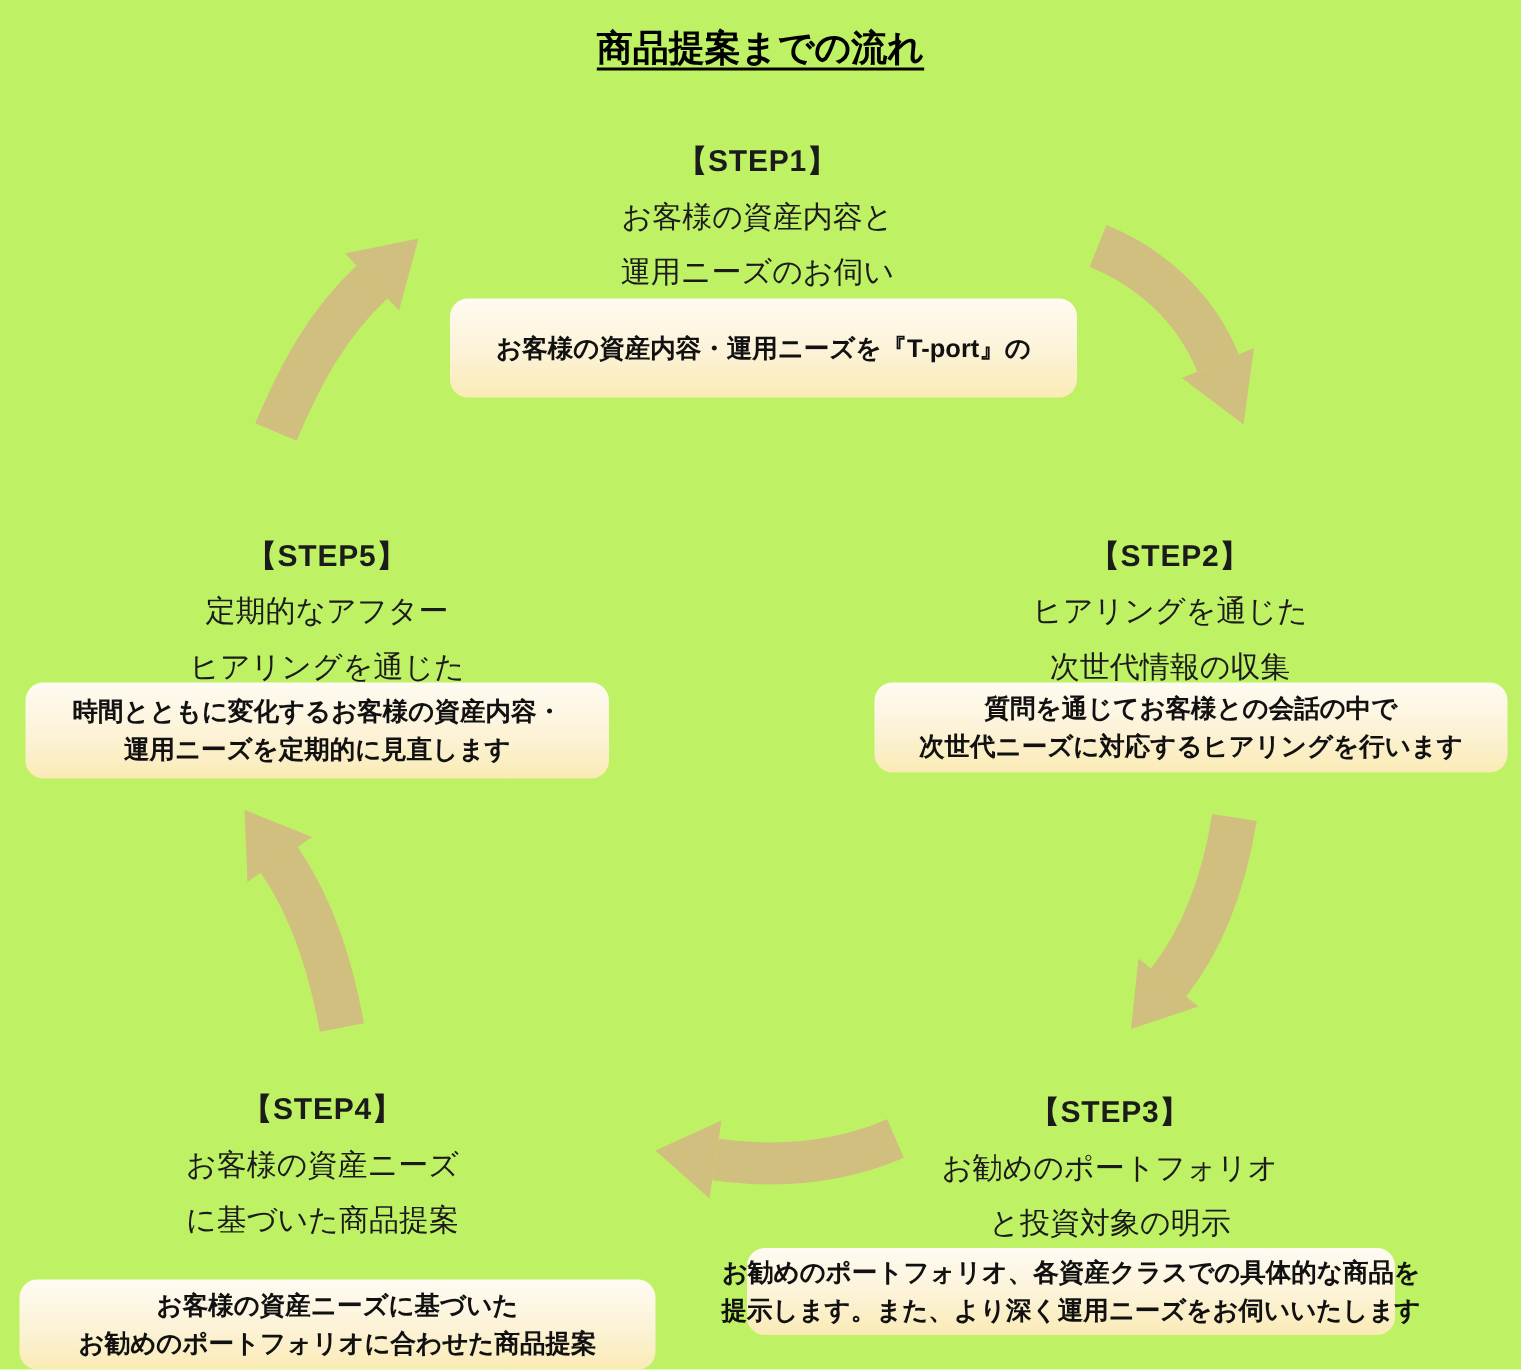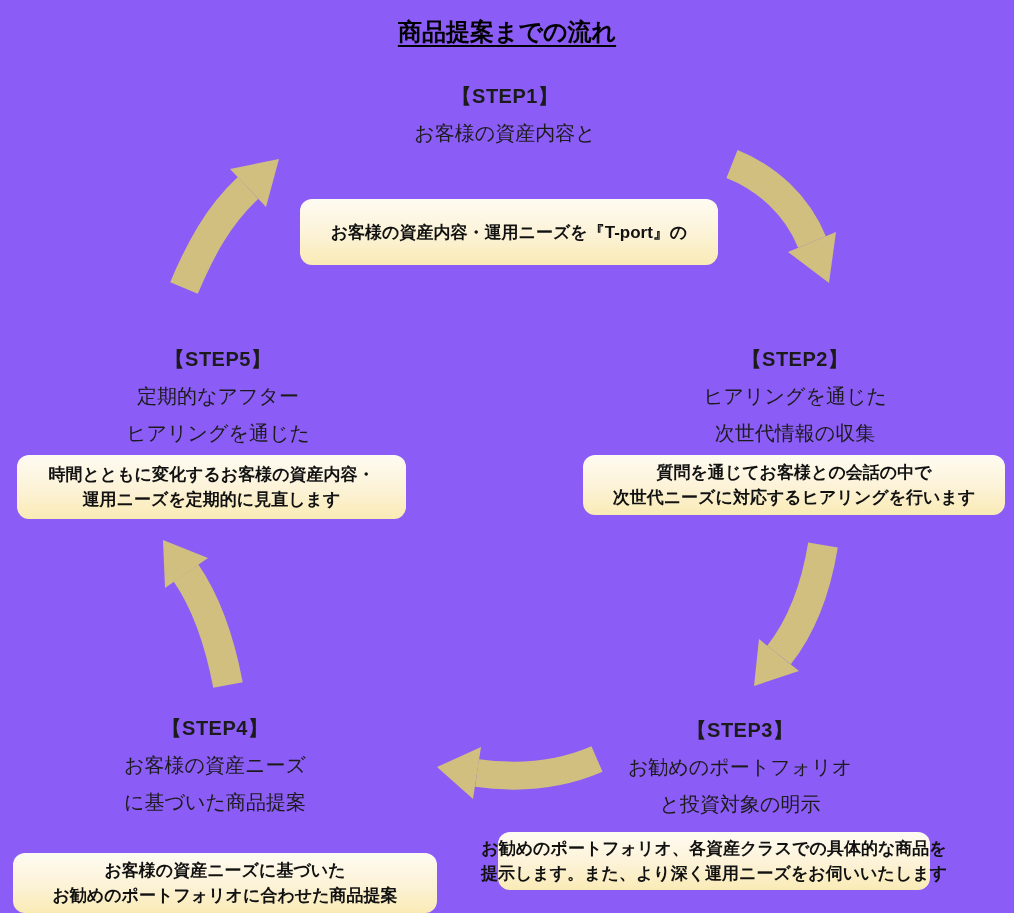--- a/index.html
+++ b/index.html
@@ -1,19 +1,19 @@
 <!DOCTYPE html>
 <html style="--arrow: #D0BF7E; --box-top: #FEFBF2; --box-mid: #FCF2D6; --box-bottom: #FAEBB5;"><head>
 <meta charset="utf-8">
 <style>
   html,body{margin:0;padding:0;background:#ffffff;}
   #page{
     position:relative;
     width:1014px;height:913px;
-    background:#8b5cf6;
+    background:#bef264;
     overflow:hidden;
     font-family:"Liberation Sans","DejaVu Sans",sans-serif;
     color:#161616;
   }
   #title{
     position:absolute;
     left:0;top:16px;width:1014px;
     text-align:center;
     font-size:24px;
     font-weight:700;
@@ -22,21 +22,21 @@
     color:#000;
   }
   .heading-block{
     position:absolute;
     width:320px;
     text-align:center;
     font-size:20px;
     color:#1b1b1b;
   }
   .heading-line{line-height:37px;white-space:nowrap;}
-  .step-name{font-weight:600;letter-spacing:.5px;}
+  .step-name{font-weight:600;letter-spacing:.5px;margin-top:12px;}
   .note{
     position:absolute;
     border-radius:12px;
     background:linear-gradient(180deg,var(--box-top) 0%,var(--box-mid) 55%,var(--box-bottom) 100%);
     display:flex;flex-direction:column;
     justify-content:center;align-items:center;
     font-weight:700;
     font-size:17px;
     line-height:25px;
     color:#111;
@@ -49,26 +49,27 @@
 </head>
 <body>
 
 <div id="page">
 
   <div id="title">商品提案までの流れ</div>
 
   <div class="heading-block" style="left:345px;top:78px;">
     <div class="heading-line step-name">【STEP1】</div>
     <div class="heading-line">お客様の資産内容と</div>
+    <div class="heading-line">運用ニーズのお伺い</div>
   </div>
   <div class="note" style="left:300px;top:199px;width:418px;height:66px;">
     <div>お客様の資産内容・運用ニーズを『T-port』の</div>
   </div>
 
-  <div class="heading-block" style="left:635px;top:341px;text-align:center;">
+  <div class="heading-block" style="left:620px;top:341px;text-align:center;">
     <div class="heading-line step-name">【STEP2】</div>
     <div class="heading-line">ヒアリングを通じた</div>
     <div class="heading-line">次世代情報の収集</div>
   </div>
   <div class="note" style="left:583px;top:455px;width:422px;height:60px;">
     <div>質問を通じてお客様との会話の中で</div>
     <div>次世代ニーズに対応するヒアリングを行います</div>
   </div>
 
   <div class="heading-block" style="left:580px;top:712px;">

